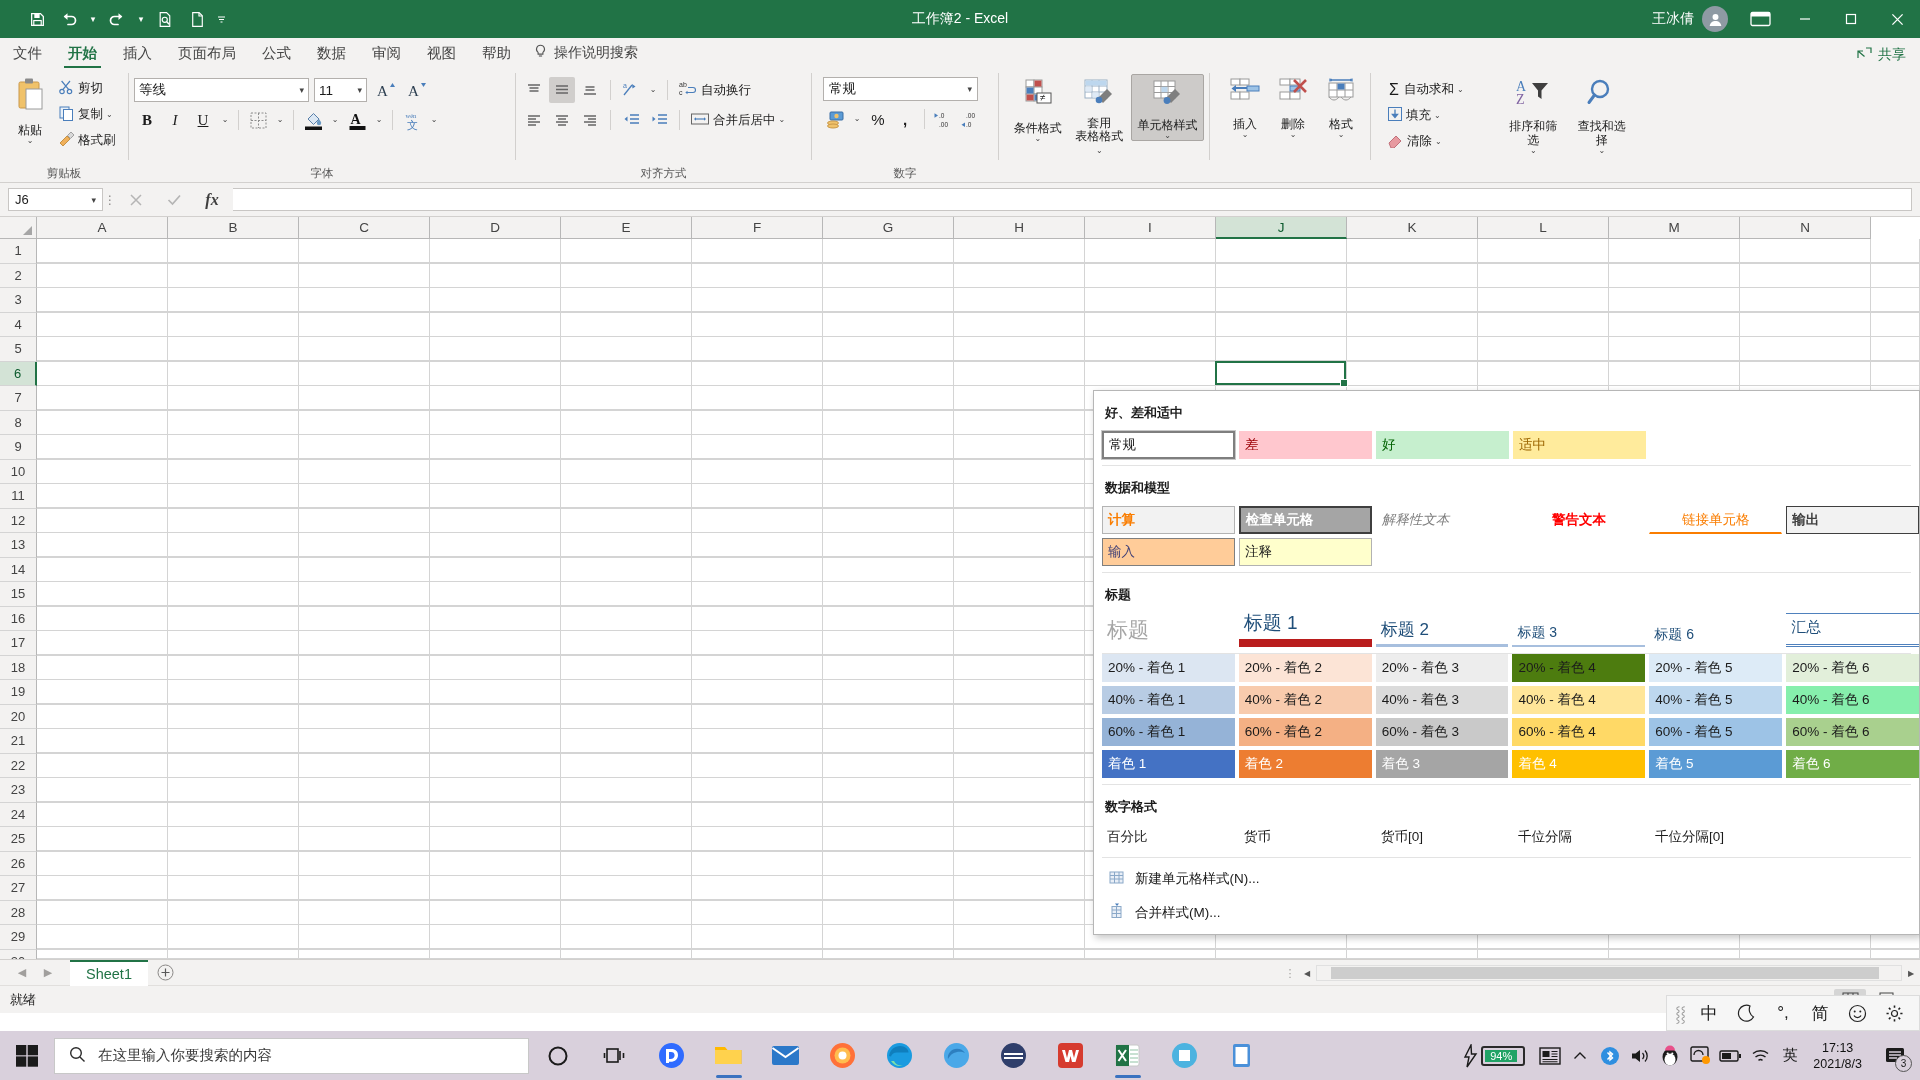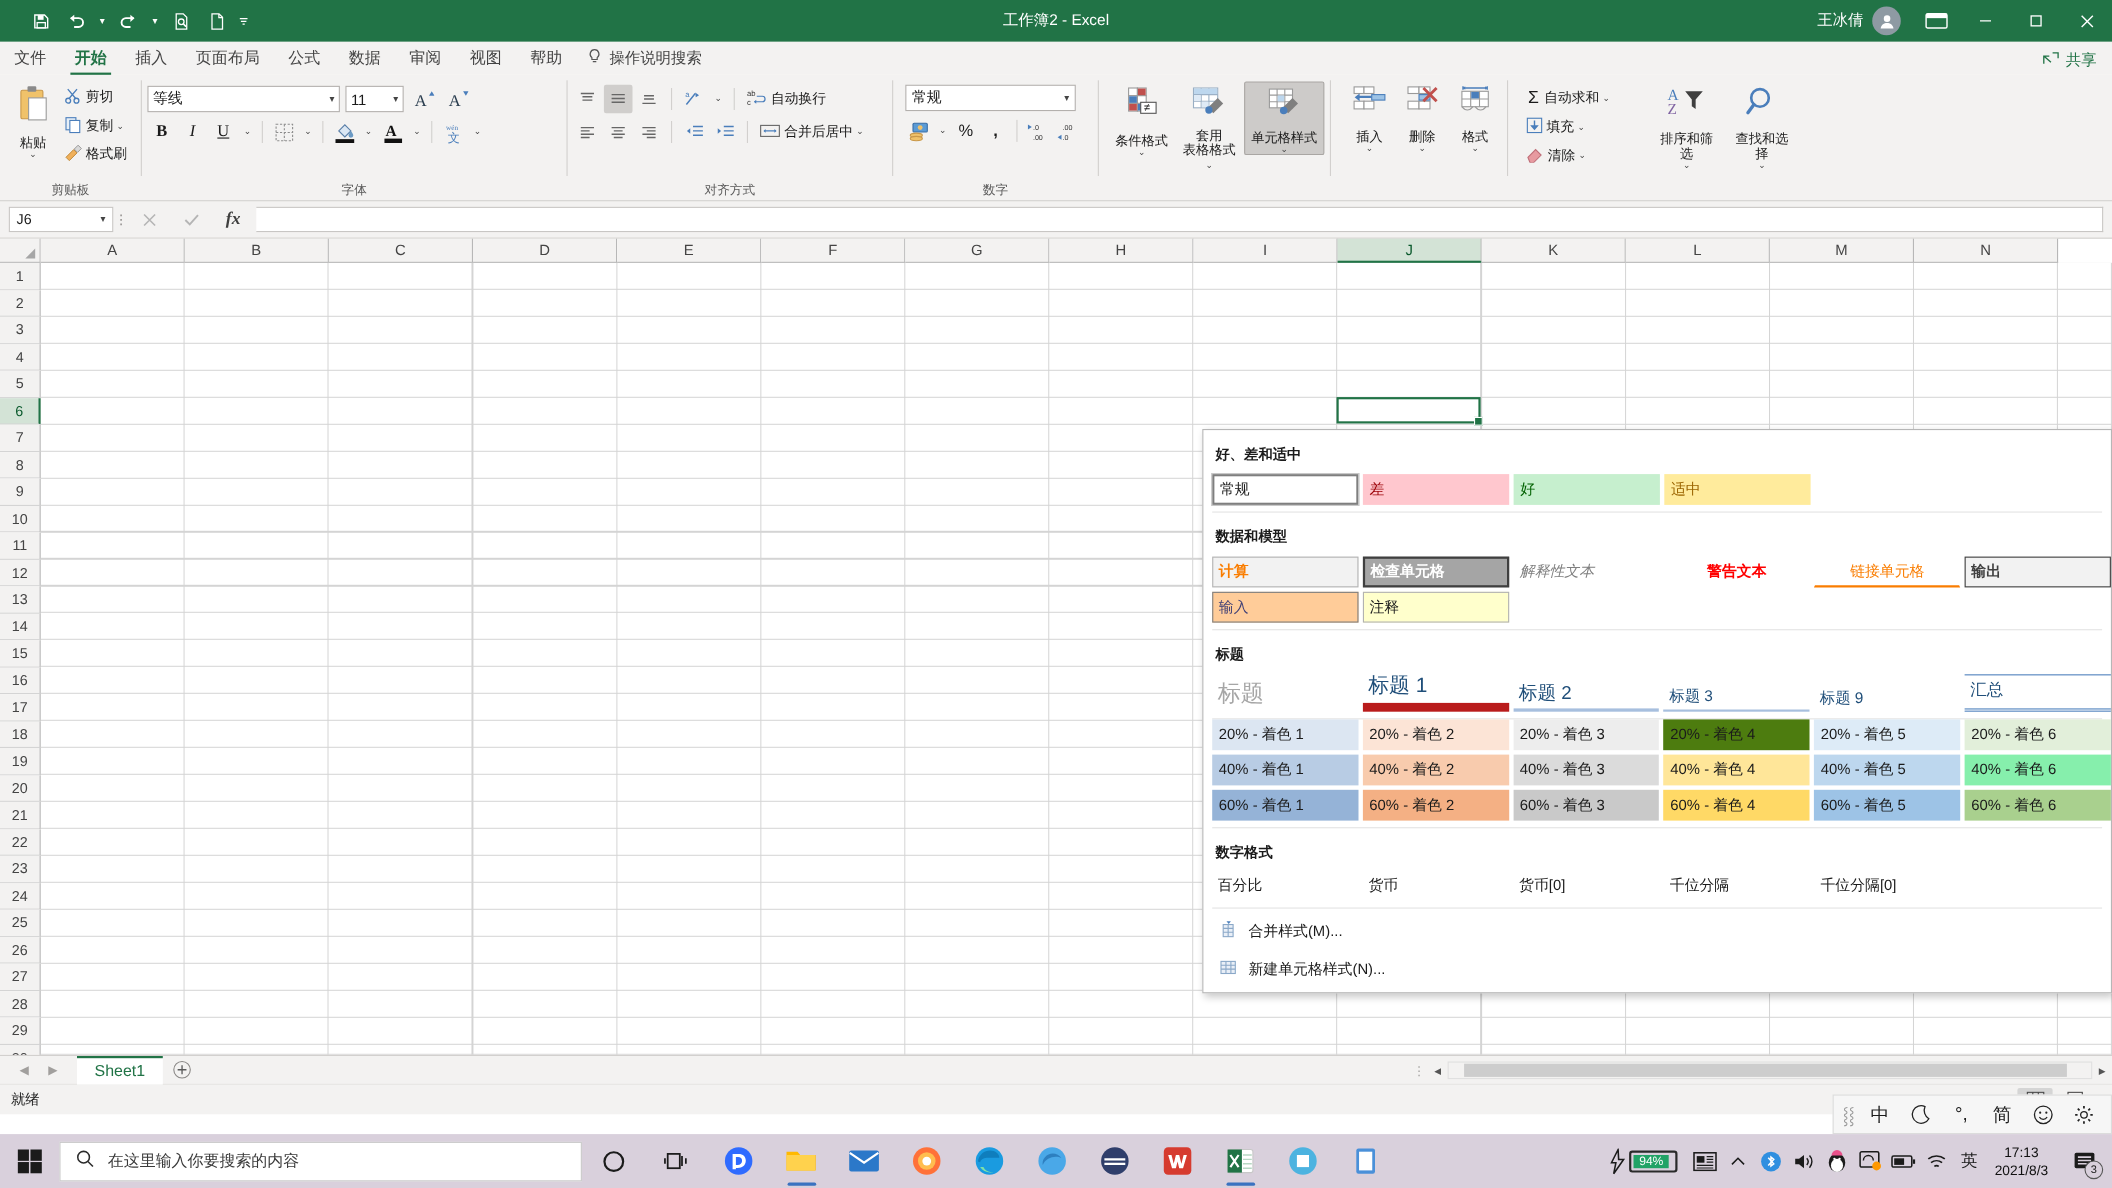--- a/index.html
+++ b/index.html
@@ -839,21 +839,21 @@
       <div class="sw" style="background:#ffffcc;color:#1b1b1b;border:1px solid #b2b2b2;">注释</div>
     </div>
     <div class="dd-divider"></div>
 
     <div class="dd-sec-title">标题</div>
     <div class="dd-titles">
       <div class="tw" style="color:#a6a6a6;font-size:21px;">标题</div>
       <div class="tw" style="color:#1f4e79;font-size:19px;border-bottom:8px solid #b91c1c;">标题 1</div>
       <div class="tw" style="color:#1f4e79;font-size:17px;border-bottom:3px solid #a7bfde;">标题 2</div>
       <div class="tw" style="color:#1f4e79;font-size:14px;border-bottom:2px solid #a7bfde;">标题 3</div>
-      <div class="tw" style="color:#1f4e79;font-size:14px;">标题 9</div>
+      <div class="tw" style="color:#1f4e79;font-size:14px;">标题 6</div>
       <div class="tw" style="color:#1f4e79;font-size:15px;border-top:1px solid #4f81bd;border-bottom:3px double #4f81bd;align-items:center;">汇总</div>
     </div>
     <div class="dd-divider"></div>
 
     <div class="dd-row">
       <div class="sw" style="background:#dce6f2;">20% - 着色 1</div>
       <div class="sw" style="background:#fce4d6;">20% - 着色 2</div>
       <div class="sw" style="background:#ededed;">20% - 着色 3</div>
       <div class="sw" style="background:#4d7c0f;">20% - 着色 4</div>
       <div class="sw" style="background:#ddebf7;">20% - 着色 5</div>
@@ -868,46 +868,54 @@
       <div class="sw" style="background:#86efac;">40% - 着色 6</div>
     </div>
     <div class="dd-row">
       <div class="sw" style="background:#95b3d7;">60% - 着色 1</div>
       <div class="sw" style="background:#f4b084;">60% - 着色 2</div>
       <div class="sw" style="background:#c9c9c9;">60% - 着色 3</div>
       <div class="sw" style="background:#ffd966;">60% - 着色 4</div>
       <div class="sw" style="background:#9dc3e6;">60% - 着色 5</div>
       <div class="sw" style="background:#a9d08e;">60% - 着色 6</div>
     </div>
+    <div class="dd-row">
+      <div class="sw" style="background:#4472c4;color:#fff;">着色 1</div>
+      <div class="sw" style="background:#ed7d31;color:#fff;">着色 2</div>
+      <div class="sw" style="background:#a5a5a5;color:#fff;">着色 3</div>
+      <div class="sw" style="background:#ffc000;color:#fff;">着色 4</div>
+      <div class="sw" style="background:#5b9bd5;color:#fff;">着色 5</div>
+      <div class="sw" style="background:#70ad47;color:#fff;">着色 6</div>
+    </div>
     <div class="dd-divider"></div>
 
     <div class="dd-sec-title">数字格式</div>
     <div class="dd-numfmt">
       <div class="nw">百分比</div>
       <div class="nw">货币</div>
       <div class="nw">货币[0]</div>
       <div class="nw">千位分隔</div>
       <div class="nw">千位分隔[0]</div>
     </div>
     <div class="dd-divider" style="margin-bottom:4px;"></div>
 
     <div class="dd-item">
       <span><svg width="17" height="17" viewBox="0 0 17 17">
+            <rect x="2" y="3" width="13" height="11" fill="#e9eff7" stroke="#8aa8c8"></rect>
+            <path d="M2 6.5h13M2 10h13M6.5 3v11M11 3v11" stroke="#8aa8c8"></path>
+          </svg></span>
+      <span>新建单元格样式(N)...</span>
+    </div>
+    <div class="dd-item">
+      <span><svg width="17" height="17" viewBox="0 0 17 17">
             <path d="M7 0.5 11 0.5 9 3z" fill="#4a7ebb"></path>
             <rect x="4" y="3.5" width="9" height="11" fill="#e9eff7" stroke="#8aa8c8"></rect>
             <path d="M4 7h9M4 10.5h9M8.5 3.5v11" stroke="#8aa8c8"></path>
           </svg></span>
       <span>合并样式(M)...</span>
-    </div>
-    <div class="dd-item">
-      <span><svg width="17" height="17" viewBox="0 0 17 17">
-            <rect x="2" y="3" width="13" height="11" fill="#e9eff7" stroke="#8aa8c8"></rect>
-            <path d="M2 6.5h13M2 10h13M6.5 3v11M11 3v11" stroke="#8aa8c8"></path>
-          </svg></span>
-      <span>新建单元格样式(N)...</span>
     </div>
   </div>
 </div>
 
 <div class="sheetbar">
   <div class="navarrows">
     <div class="nav">◀</div>
     <div class="nav">▶</div>
   </div>
   <div class="sheettab">Sheet1</div>

